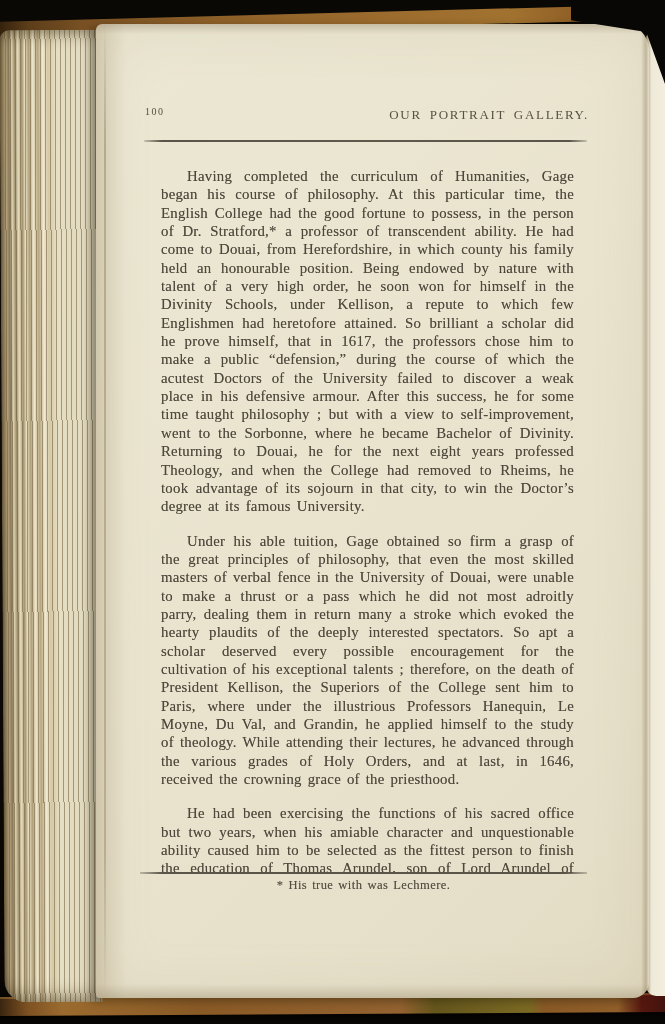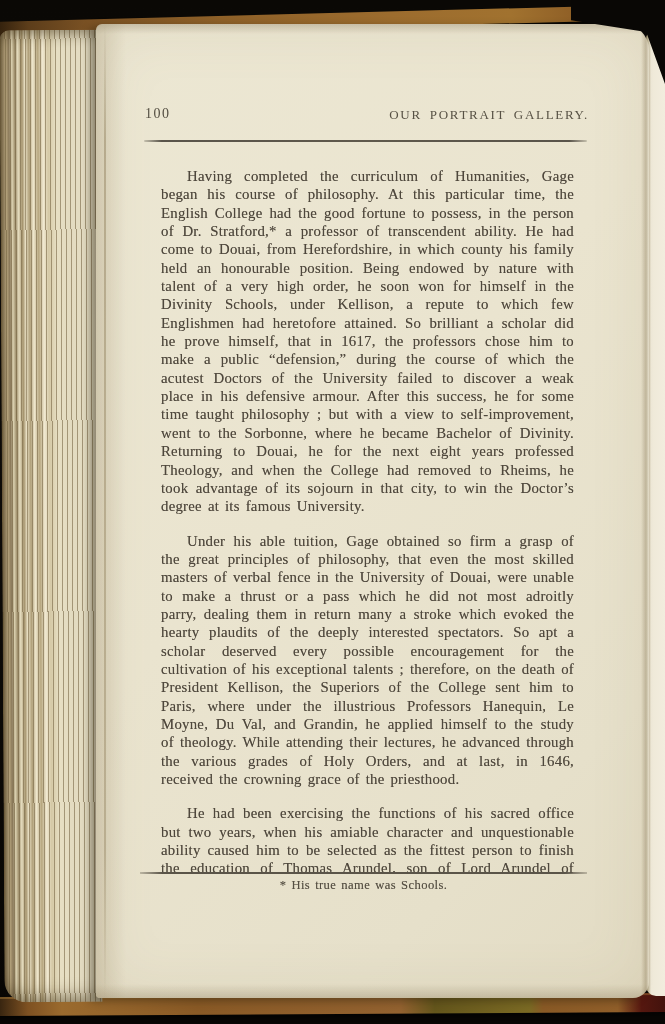--- a/index.html
+++ b/index.html
@@ -114,21 +114,21 @@
       rgba(120,100,60,0.30) 85%, rgba(120,100,60,0) 100%);
   }
 
   
   .header-row {
     position: absolute;
     left: 49px; top: 82px; width: 444px; height: 18px;
   }
   .pagenum {
     position: absolute; left: 0; top: 0;
-    font-size: 14px; letter-spacing: 1.5px; color: #544e42;
+    font-size: 10px; letter-spacing: 1.5px; color: #544e42;
   }
   .running-title {
     position: absolute; left: 0; right: 0; top: 1px;
     text-align: right;
     font-size: 13px; letter-spacing: 1.7px; word-spacing: 3px;
     color: #575144;
   }
   .header-rule {
     position: absolute;
     left: 48px; top: 116px; width: 443px; height: 2px;
@@ -200,18 +200,18 @@
 
     <div class="header-rule"></div>
 
     <div class="body-text">
       <p>Having completed the curriculum of Humanities, Gage began his course of philosophy. At this particular time, the English College had the good fortune to possess, in the person of Dr. Stratford,* a professor of transcendent ability. He had come to Douai, from Herefordshire, in which county his family held an honourable position. Being endowed by nature with talent of a very high order, he soon won for himself in the Divinity Schools, under Kellison, a repute to which few Englishmen had heretofore attained. So brilliant a scholar did he prove himself, that in 1617, the professors chose him to make a public “defension,” during the course of which the acutest Doctors of the University failed to discover a weak place in his defensive armour. After this success, he for some time taught philosophy&nbsp;; but with a view to self-improvement, went to the Sorbonne, where he became Bachelor of Divinity. Returning to Douai, he for the next eight years professed Theology, and when the College had removed to Rheims, he took advantage of its sojourn in that city, to win the Doctor’s degree at its famous University.</p>
       <p>Under his able tuition, Gage obtained so firm a grasp of the great principles of philosophy, that even the most skilled masters of verbal fence in the University of Douai, were unable to make a thrust or a pass which he did not most adroitly parry, dealing them in return many a stroke which evoked the hearty plaudits of the deeply interested spectators. So apt a scholar deserved every possible encouragement for the cultivation of his exceptional talents&nbsp;; therefore, on the death of President Kellison, the Superiors of the College sent him to Paris, where under the illustrious Professors Hanequin, Le Moyne, Du Val, and Grandin, he applied himself to the study of theology. While attending their lectures, he advanced through the various grades of Holy Orders, and at last, in 1646, received the crowning grace of the priesthood.</p>
       <p>He had been exercising the functions of his sacred office but two years, when his amiable character and unquestionable ability caused him to be selected as the fittest person to finish the education of Thomas Arundel, son of Lord Arundel of Wardour. This last named gentleman, quitting England towards the end of Queen Elizabeth’s reign, had taken service under Rodolph II., Emperor of Germany. For his distinguished valour against the Turks, Rodolph created him Count of the Empire, and for his un-</p>
     </div>
 
     <div class="footnote-rule"></div>
-    <div class="footnote">* His true name was Schools.</div>
+    <div class="footnote">* His true with was Lechmere.</div>
   </div>
 
   <div class="top-right-wedge"></div>
 
 </div>
 
 </body></html>

